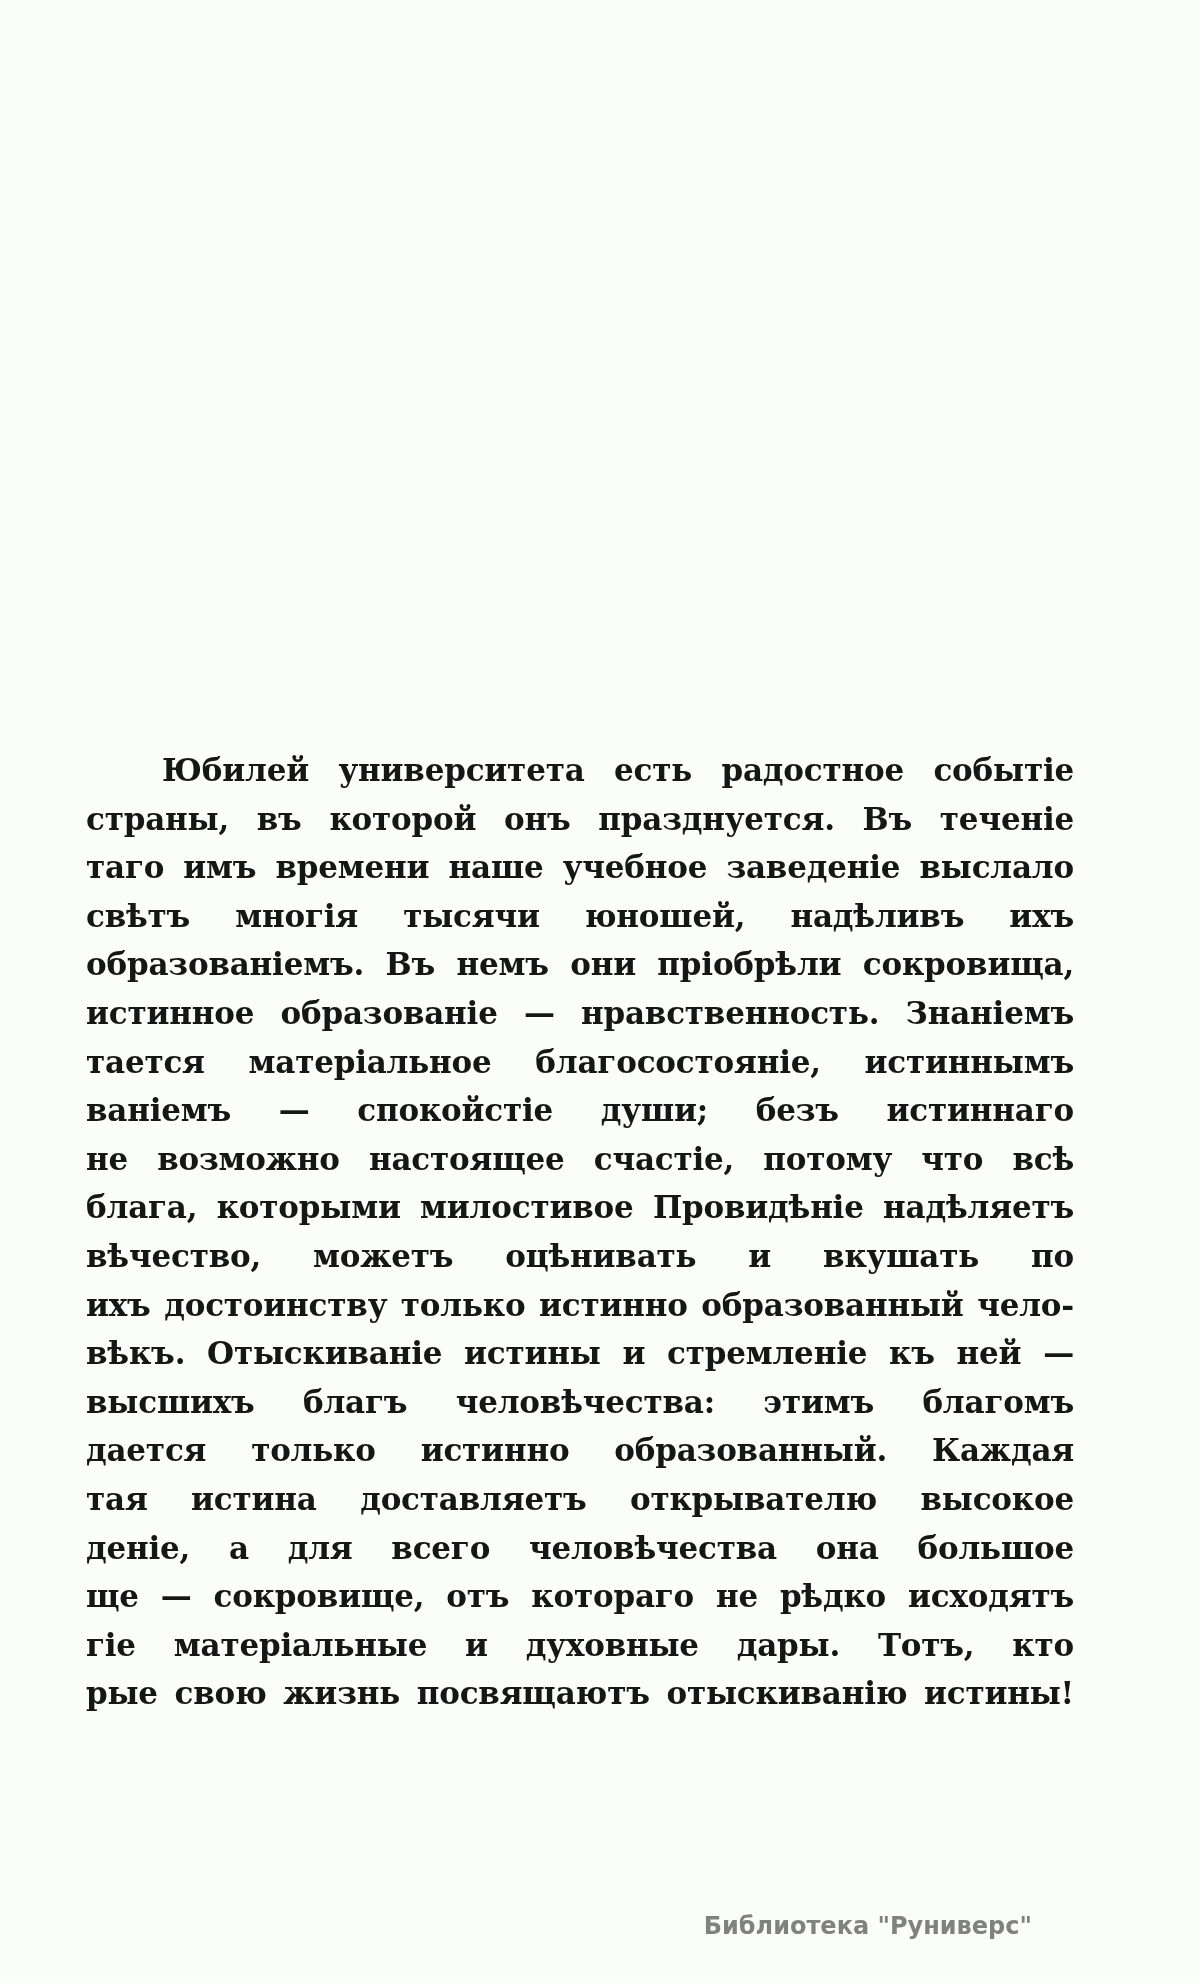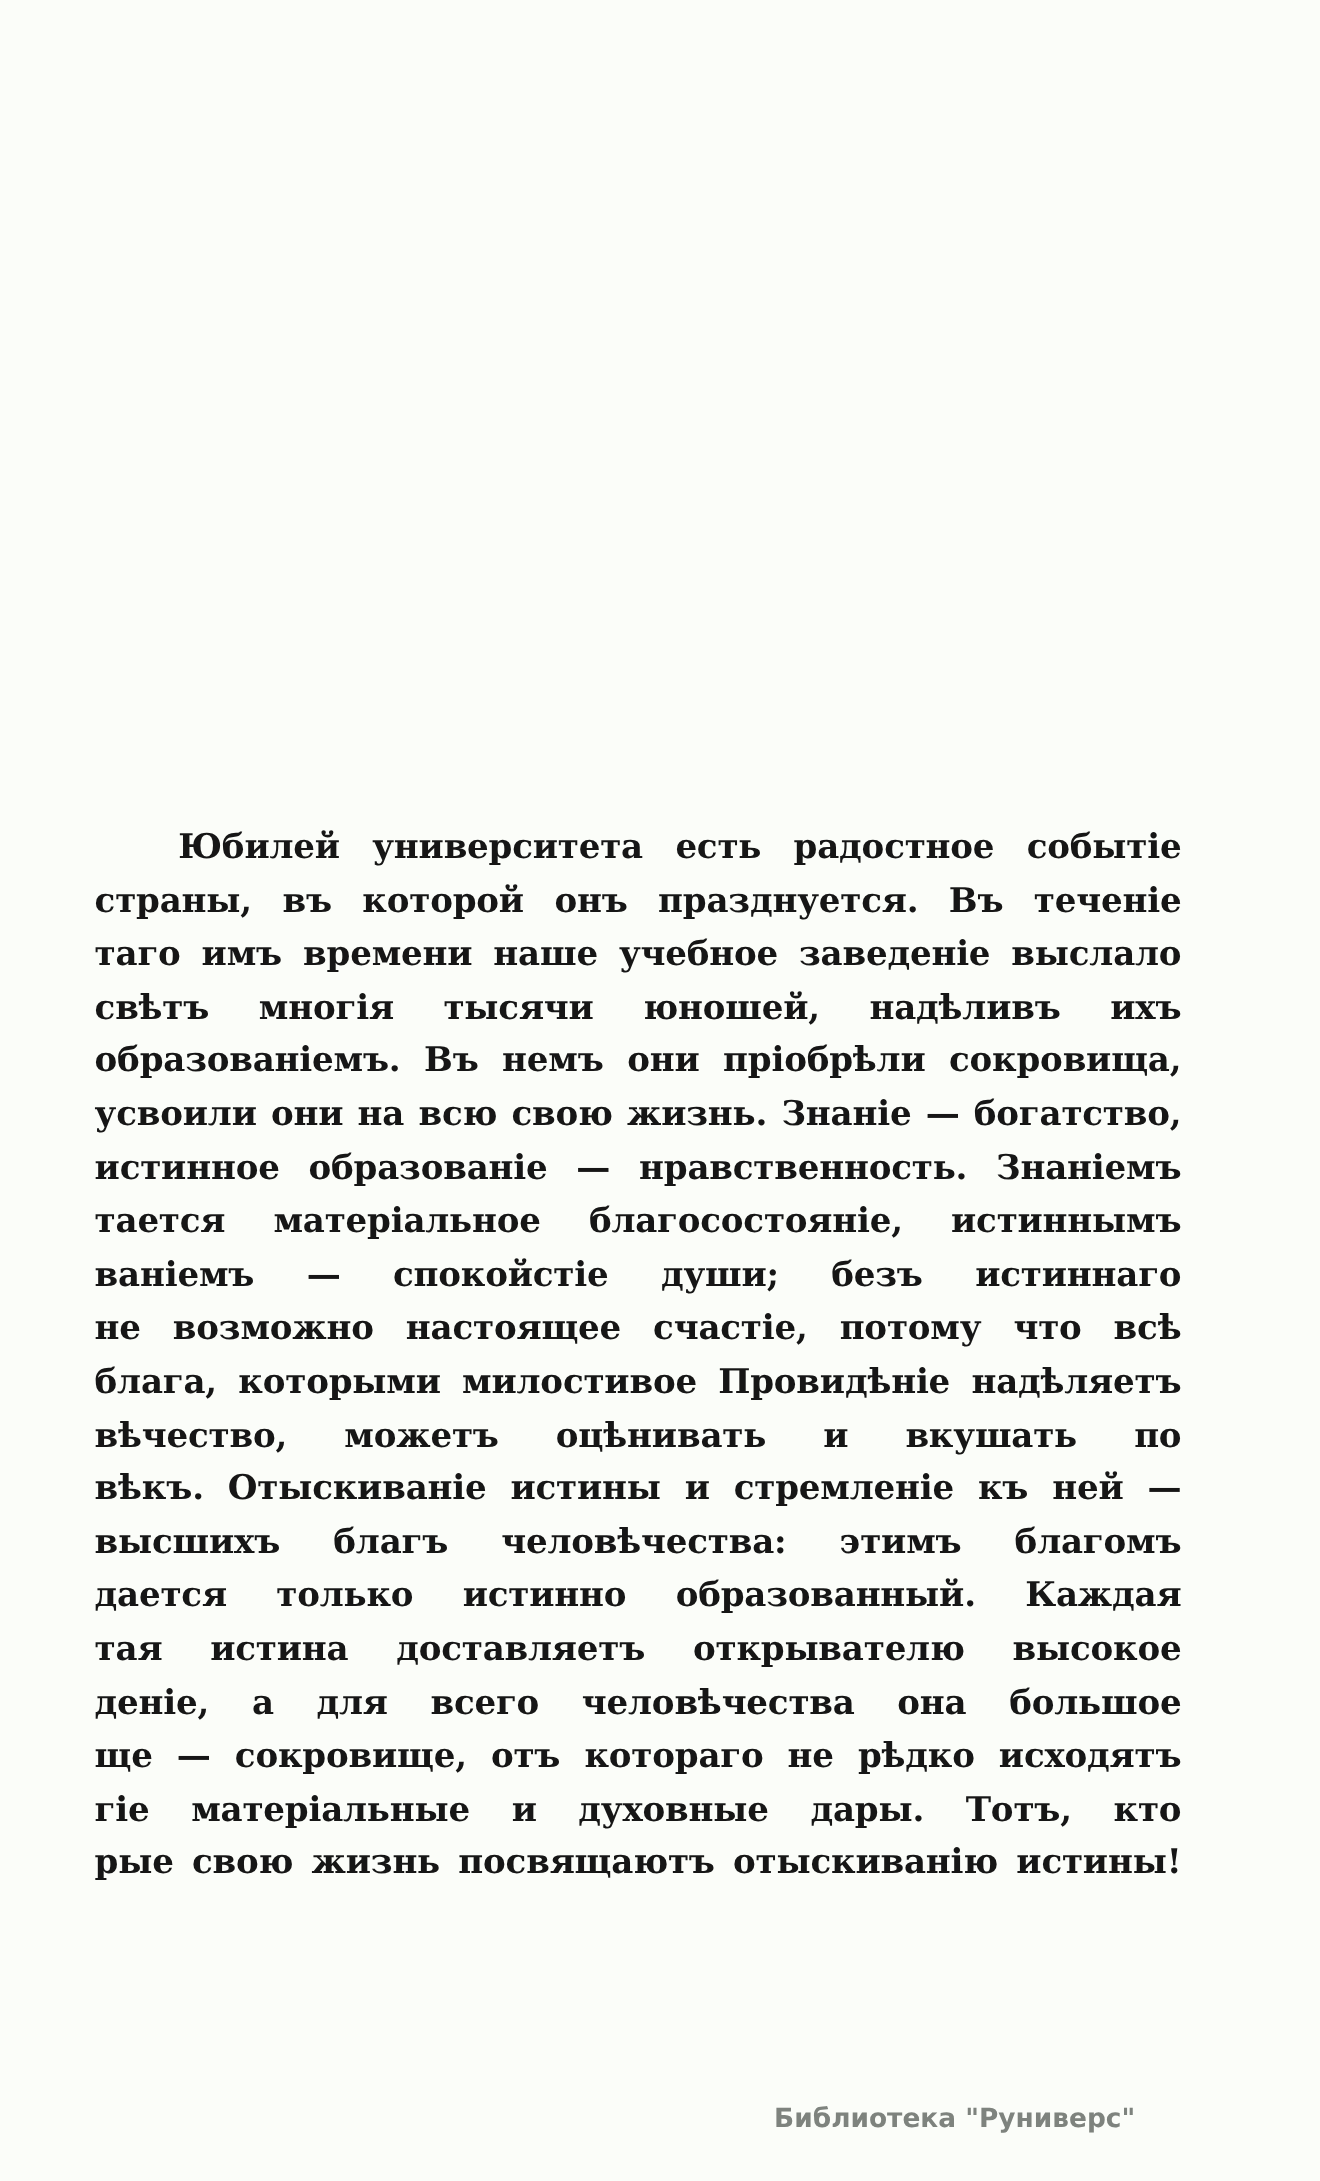--- a/index.html
+++ b/index.html
@@ -61,27 +61,27 @@
 <body>
 
 <div class="book-page">
 
   <div class="text-block">
     <div class="text-line indent">Юбилей университета есть радостное событіе для</div>
     <div class="text-line">страны, въ которой онъ празднуется. Въ теченіе прожи-</div>
     <div class="text-line">таго имъ времени наше учебное заведеніе выслало въ</div>
     <div class="text-line">свѣтъ многія тысячи юношей, надѣливъ ихъ знаніемъ и</div>
     <div class="text-line">образованіемъ. Въ немъ они пріобрѣли сокровища, кото-</div>
-    <div class="text-line">усвоили они на всю свою жизнь. Знаніе — богатство,</div>
     <div class="text-line">истинное образованіе — нравственность. Знаніемъ пріобрѣ-</div>
     <div class="text-line">тается матеріальное благосостояніе, истиннымъ образо-</div>
     <div class="text-line">ваніемъ — спокойстіе души; безъ истиннаго образованія</div>
     <div class="text-line">не возможно настоящее счастіе, потому что всѣ высшія</div>
     <div class="text-line">блага, которыми милостивое Провидѣніе надѣляетъ чело-</div>
     <div class="text-line">вѣчество, можетъ оцѣнивать и вкушать по настоящему</div>
+    <div class="text-line">ихъ достоинству только истинно образованный чело-</div>
     <div class="text-line">вѣкъ. Отыскиваніе истины и стремленіе къ ней — одно изъ</div>
     <div class="text-line">высшихъ благъ человѣчества: этимъ благомъ наслаж-</div>
     <div class="text-line">дается только истинно образованный. Каждая откры-</div>
     <div class="text-line">тая истина доставляетъ открывателю высокое наслаж-</div>
     <div class="text-line">деніе, а для всего человѣчества она большое сокрови-</div>
     <div class="text-line">ще — сокровище, отъ котораго не рѣдко исходятъ мно-</div>
     <div class="text-line">гіе матеріальные и духовные дары. Тотъ, кто открылъ</div>
     <div class="text-line">рые свою жизнь посвящаютъ отыскиванію истины! По-</div>
   </div>
 

